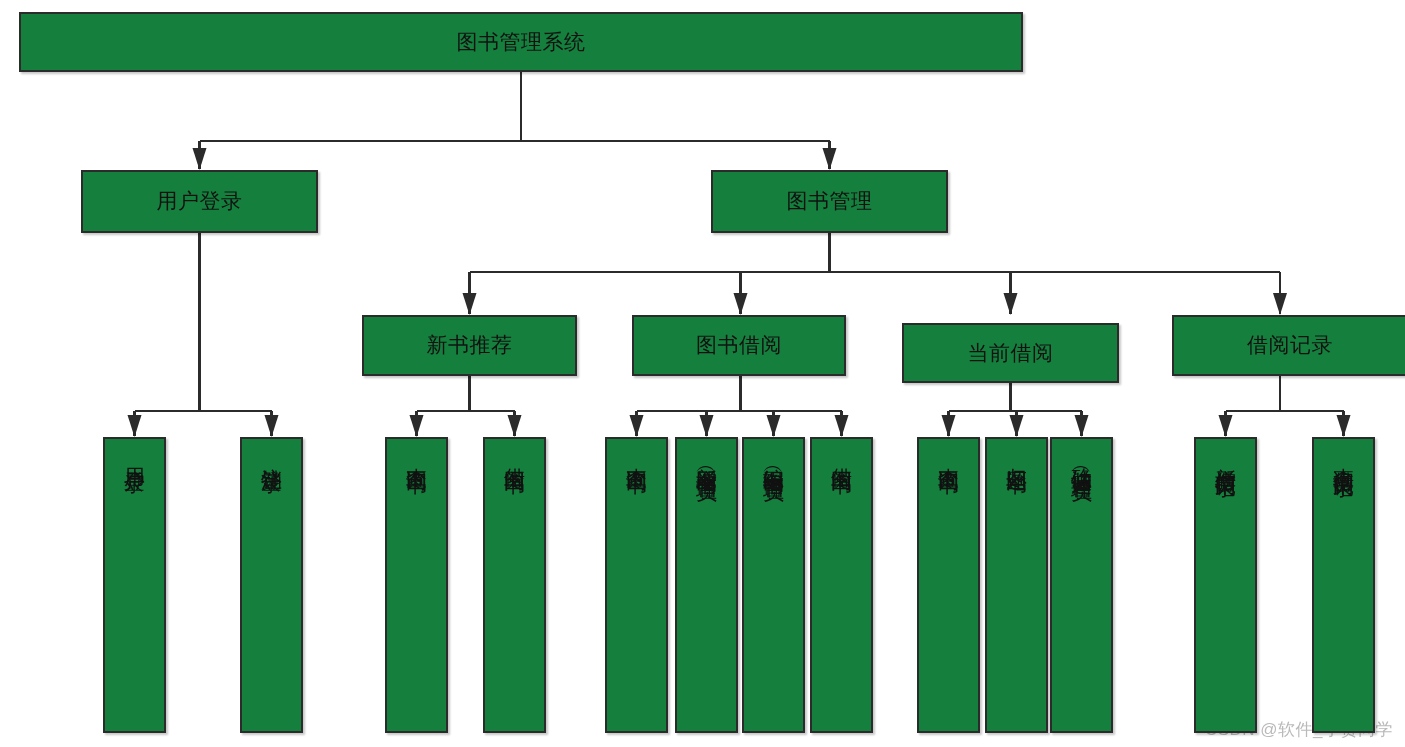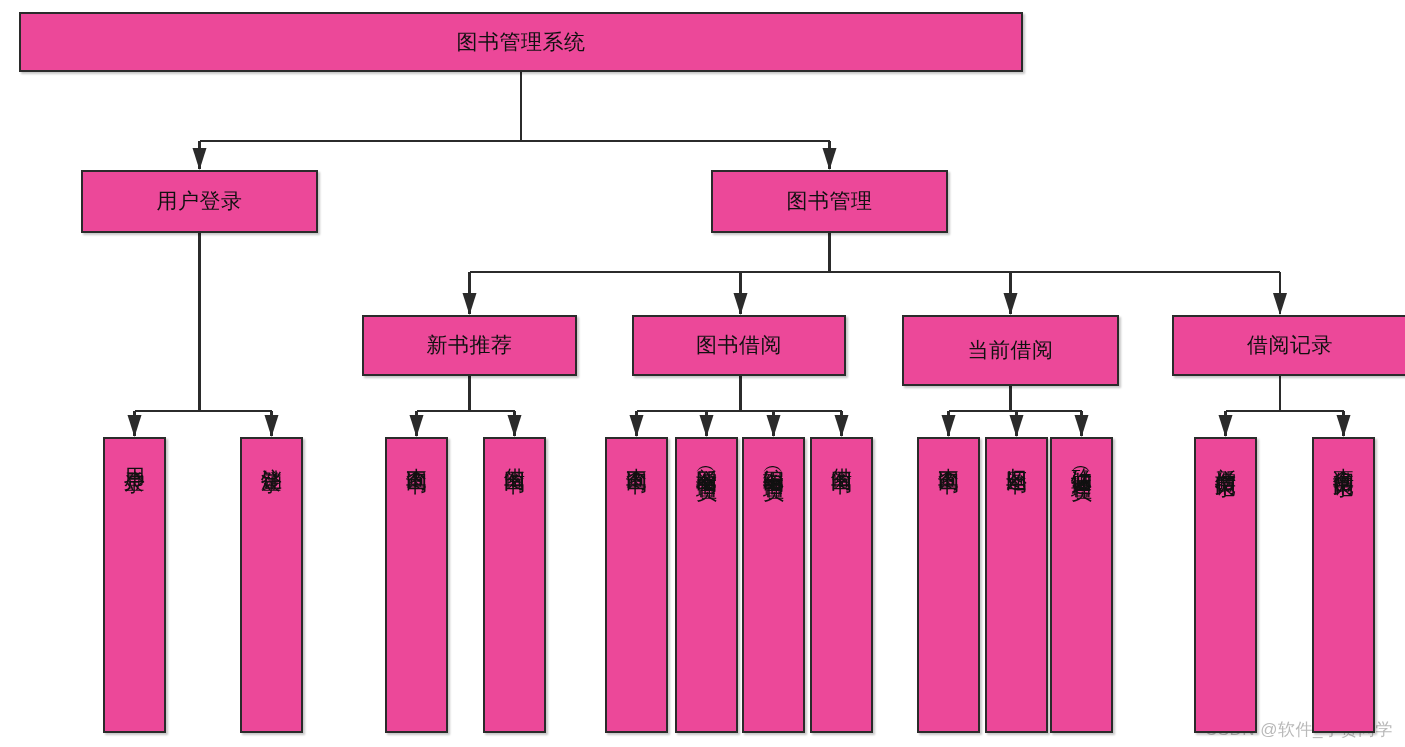--- a/index.html
+++ b/index.html
@@ -20,21 +20,21 @@
   #edges {
     position: absolute;
     left: 0;
     top: 0;
     width: 1405px;
     height: 747px;
   }
   .node {
     position: absolute;
     box-sizing: border-box;
-    background: #ec4899;
+    background: #15803d;
     border: 2px solid #2b2b2b;
     box-shadow: 2px 2px 2px rgba(0,0,0,0.22);
     display: flex;
     align-items: center;
     justify-content: center;
     color: #111111;
   }
   .node .node-label {
     display: block;
     text-align: center;
@@ -135,21 +135,21 @@
     </div>
     <div class="node horiz" style="left: 362px; top: 315px; width: 215px; height: 61px;">
       <span class="node-label">新书推荐</span>
     </div>
     <div class="node horiz" style="left: 711px; top: 170px; width: 237px; height: 63px;">
       <span class="node-label">图书管理</span>
     </div>
     <div class="node horiz" style="left: 632px; top: 315px; width: 214px; height: 61px;">
       <span class="node-label">图书借阅</span>
     </div>
-    <div class="node horiz" style="left: 902px; top: 315px; width: 217px; height: 71px;">
+    <div class="node horiz" style="left: 902px; top: 323px; width: 217px; height: 60px;">
       <span class="node-label">当前借阅</span>
     </div>
     <div class="node horiz" style="left: 1172px; top: 315px; width: 236px; height: 61px;">
       <span class="node-label">借阅记录</span>
     </div>
     <div class="node vert" style="left: 103px; top: 437px; width: 63px; height: 296px;">
       <span class="node-label">用户登录</span>
     </div>
     <div class="node vert" style="left: 240px; top: 437px; width: 63px; height: 296px;">
       <span class="node-label">注销登录</span>

